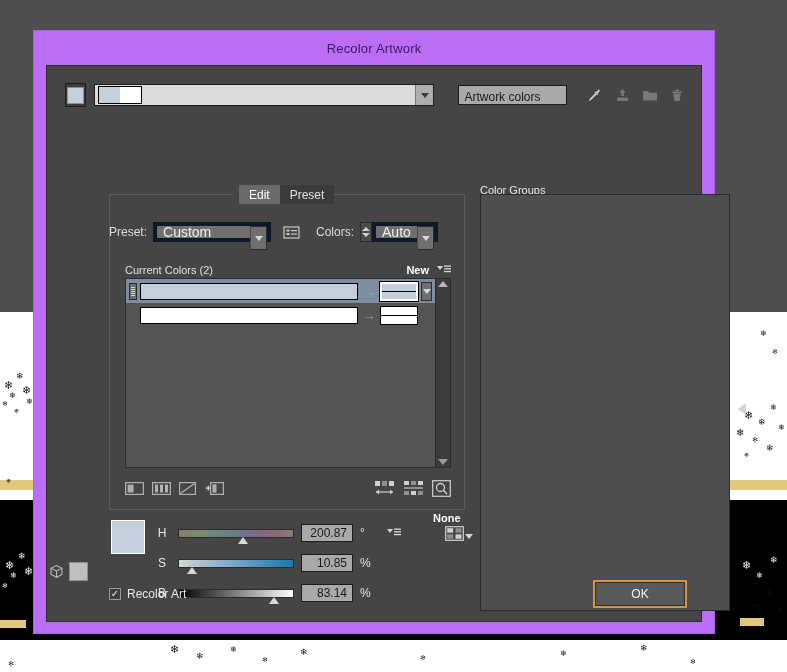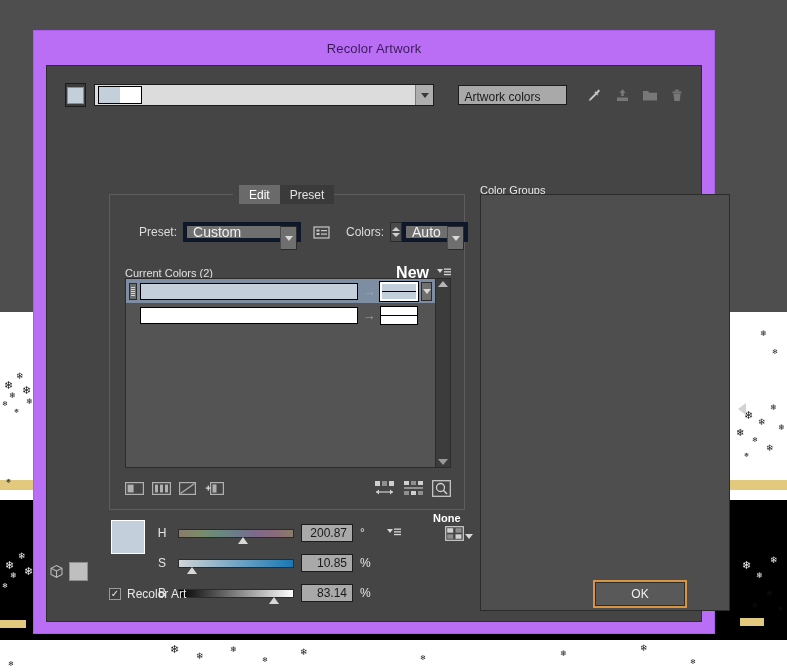--- a/index.html
+++ b/index.html
@@ -51,35 +51,35 @@
   .tab{height:19px;padding:0 10px;font-size:12px;display:flex;align-items:center;justify-content:center;}
   .tab.active{background:#6a6a6a;color:#ffffff;}
   .tab.inactive{background:#3a3a3a;color:#e2e2e2;}
 
   
   #groupbox{position:absolute;left:62px;top:128px;width:356px;height:316px;
             border:1px solid #5d5d5d;box-sizing:border-box;}
   #groupbox-mask{position:absolute;left:186px;top:123px;width:90px;height:12px;background:#454545;z-index:4;}
 
   
-  #presetrow{position:absolute;left:92px;top:156px;display:flex;align-items:center;font-size:12px;color:#dcdcdc;}
+  #presetrow{position:absolute;left:62px;top:156px;display:flex;align-items:center;font-size:12px;color:#dcdcdc;}
   .lbl{color:#dcdcdc;font-size:12px;}
   .dd{height:20px;background:#6f6f6f;border:4px solid #0f172a;box-sizing:border-box;display:flex;align-items:center;position:relative;color:#f0f0f0;font-size:14px;}
   .dd span.v{padding-left:6px;}
   .dd .btn{position:absolute;right:0;top:0;bottom:0;width:17px;background:#6f6f6f;border-left:1px solid #4a4a4a;display:flex;align-items:center;justify-content:center;}
   .tri-d2{width:0;height:0;border-left:4px solid transparent;border-right:4px solid transparent;border-top:5px solid #d8d8d8;}
   .spin{width:12px;height:20px;display:flex;flex-direction:column;justify-content:center;align-items:center;gap:2px;background:#4a4a4a;border:1px solid #2b2b2b;box-sizing:border-box;}
   .tri-u-s{width:0;height:0;border-left:4px solid transparent;border-right:4px solid transparent;border-bottom:4px solid #d0d0d0;}
   .tri-d-s{width:0;height:0;border-left:4px solid transparent;border-right:4px solid transparent;border-top:4px solid #d0d0d0;}
 
   
   #cc-head{position:absolute;left:78px;top:198px;width:326px;display:flex;align-items:center;justify-content:space-between;}
   #cc-head .ttl{font-size:11px;color:#e0e0e0;}
   #cc-head .right{display:flex;align-items:center;gap:8px;}
-  #cc-head .new{font-size:16px;color:#ffffff;font-weight:bold;}
+  #cc-head .new{font-size:11px;color:#ffffff;font-weight:bold;}
 
   
   #cclist{position:absolute;left:78px;top:212px;width:326px;height:190px;background:#545454;
           border:1px solid #2b2b2b;box-sizing:border-box;display:flex;}
   #ccrows{flex:1;}
   .ccrow{height:24px;display:flex;align-items:center;padding:0 3px;gap:3px;box-sizing:border-box;}
   .ccrow.sel{background:#7d8ea3;}
   .grip{width:8px;height:17px;background:#6d6d6d;border:1px solid #2b2b2b;box-sizing:border-box;
         display:flex;flex-direction:column;justify-content:center;align-items:center;gap:1px;padding:1px;}
   .grip i{width:100%;height:1px;background:#d4d4d4;display:block;}

